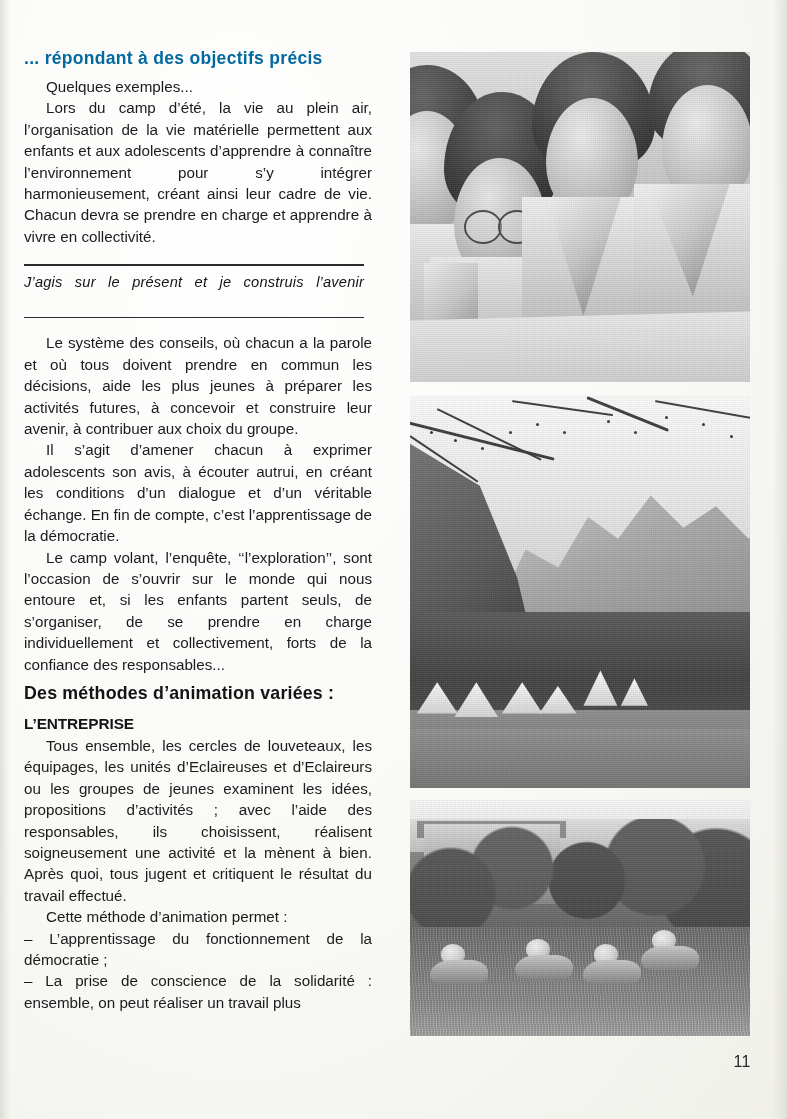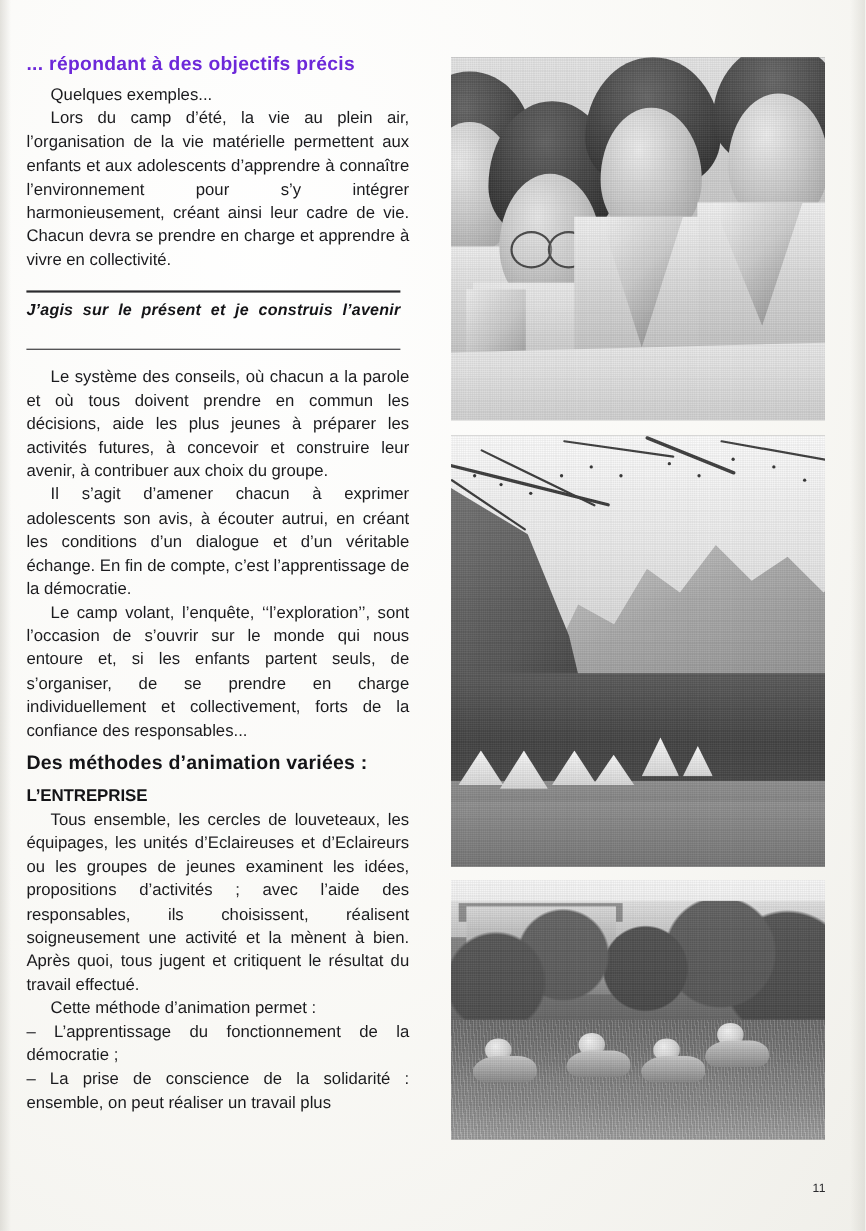--- a/index.html
+++ b/index.html
@@ -42,39 +42,38 @@
   .text-column {
     position: absolute;
     left: 24px;
     top: 48px;
     width: 348px;
   }
   .section-heading {
     font-size: 17.5px;
     font-weight: bold;
     letter-spacing: 0.3px;
-    color: #6d28d9;
+    color: #0369a1;
     margin: 0 0 7px 0;
     line-height: 1.2;
   }
   .body-par {
     font-size: 15.2px;
     line-height: 21.4px;
     color: #1b1b1e;
     text-align: justify;
     margin: 0;
     text-indent: 22px;
     -webkit-hyphens: none;
     hyphens: none;
   }
   .body-par.no-indent { text-indent: 0; }
 
   .pullquote-wrap {
     margin: 17px 8px 14px 0;
-    font-weight: bold;
   }
   .rule {
     height: 1.6px;
     background: #2b2b2e;
     width: 100%;
   }
   .pullquote {
     font-size: 14.6px;
     font-style: italic;
     color: #141417;
@@ -267,22 +266,22 @@
   }
   .child .c-body {
     position: absolute; left: 0; top: 40%; width: 100%; height: 60%;
     border-radius: 40% 30% 20% 20% / 60% 50% 40% 40%;
     background: linear-gradient(to bottom, #cfcabf, #8e8a7d);
   }
 
   .page-number {
     position: absolute;
     right: 36px;
-    bottom: 32px;
-    font-size: 11px;
+    bottom: 48px;
+    font-size: 16px;
     color: #2a2a2d;
     letter-spacing: 0.5px;
   }
 </style>
 </head>
 <body>
 
 <div class="page">
   <div class="paper-texture"></div>
   <div class="scan-edge-left"></div>

